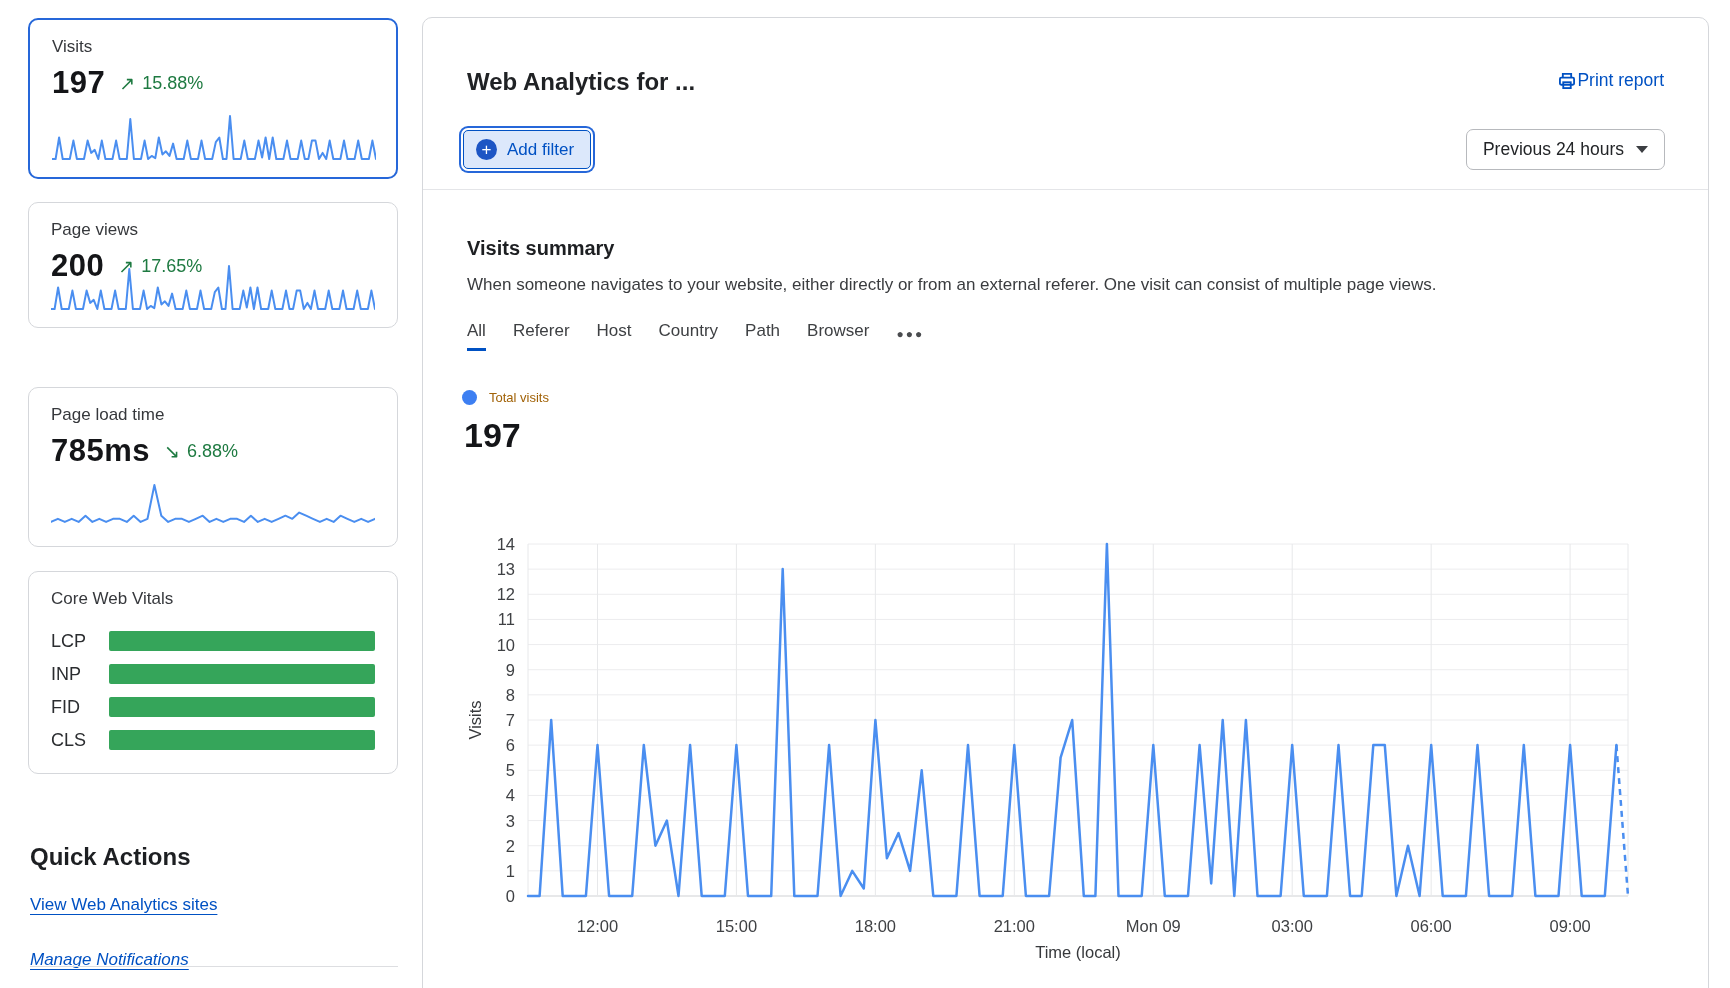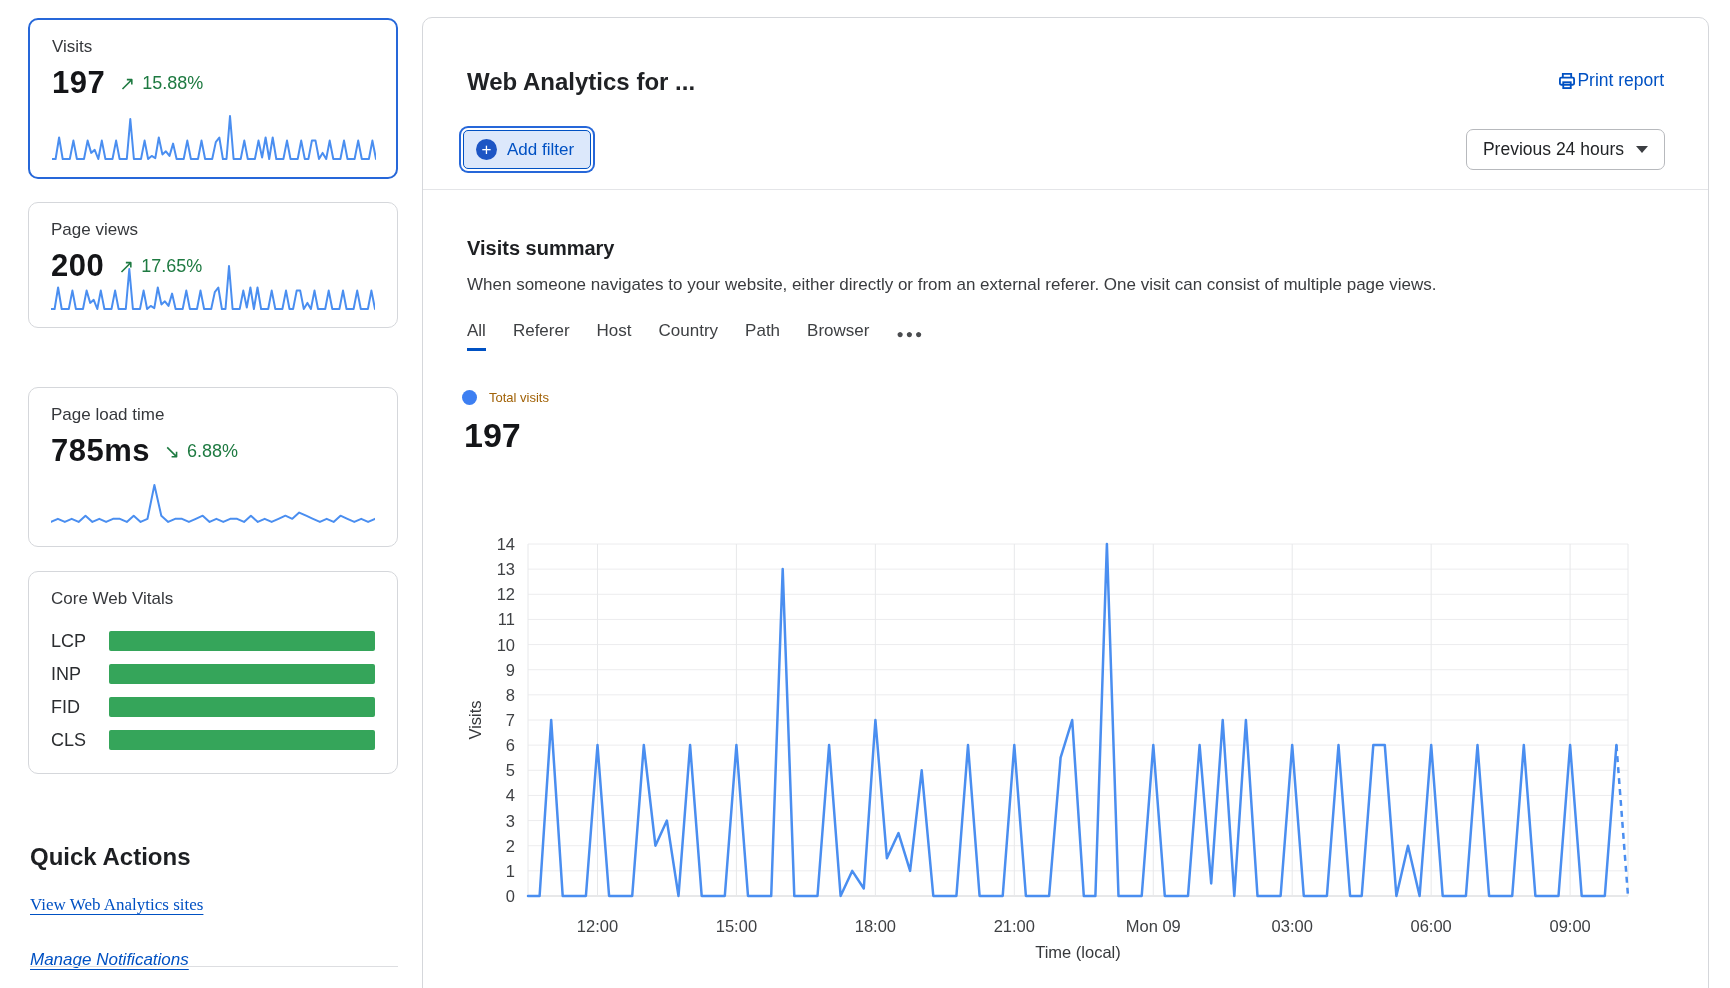--- a/index.html
+++ b/index.html
@@ -24,21 +24,21 @@
 
   .cwv-rows { margin-top:22px; }
   .cwv-row { display:flex; align-items:center; height:20px; margin-bottom:13px; }
   .cwv-label { width:58px; font-size:18px; color:#2b2d30; }
   .cwv-bar { flex:1; height:20px; background:#35a55a; border-radius:2px; }
 
   #quick-actions-title { position:absolute; left:30px; top:843px;
         font-size:24px; font-weight:bold; color:#1d1f22; }
   .qa-link { position:absolute; left:30px; font-size:17px; color:#0051c3;
         text-decoration:underline; text-underline-offset:4px; cursor:pointer; }
-  #qa-link-0 { top:895px;font-family:Liberation Serif, serif; } #qa-link-1 { top:950px;font-style:italic; }
+  #qa-link-0 { top:895px; } #qa-link-1 { top:950px;font-style:italic; }
   #sidebar-divider { position:absolute; left:30px; top:966px; width:368px;
         height:1px; background:#dddee1; }
 
   
   #panel { position:absolute; left:422px; top:17px; width:1287px; height:1005px;
            background:#fff; border:1px solid #d5d7db; border-radius:10px; }
   #panel-title { position:absolute; left:44px; top:50px; font-size:24px;
            font-weight:bold; color:#202225; }
   #print-report { position:absolute; right:44px; top:52px; display:flex;
            align-items:center; font-size:17.5px; color:#0051c3; cursor:pointer; }

